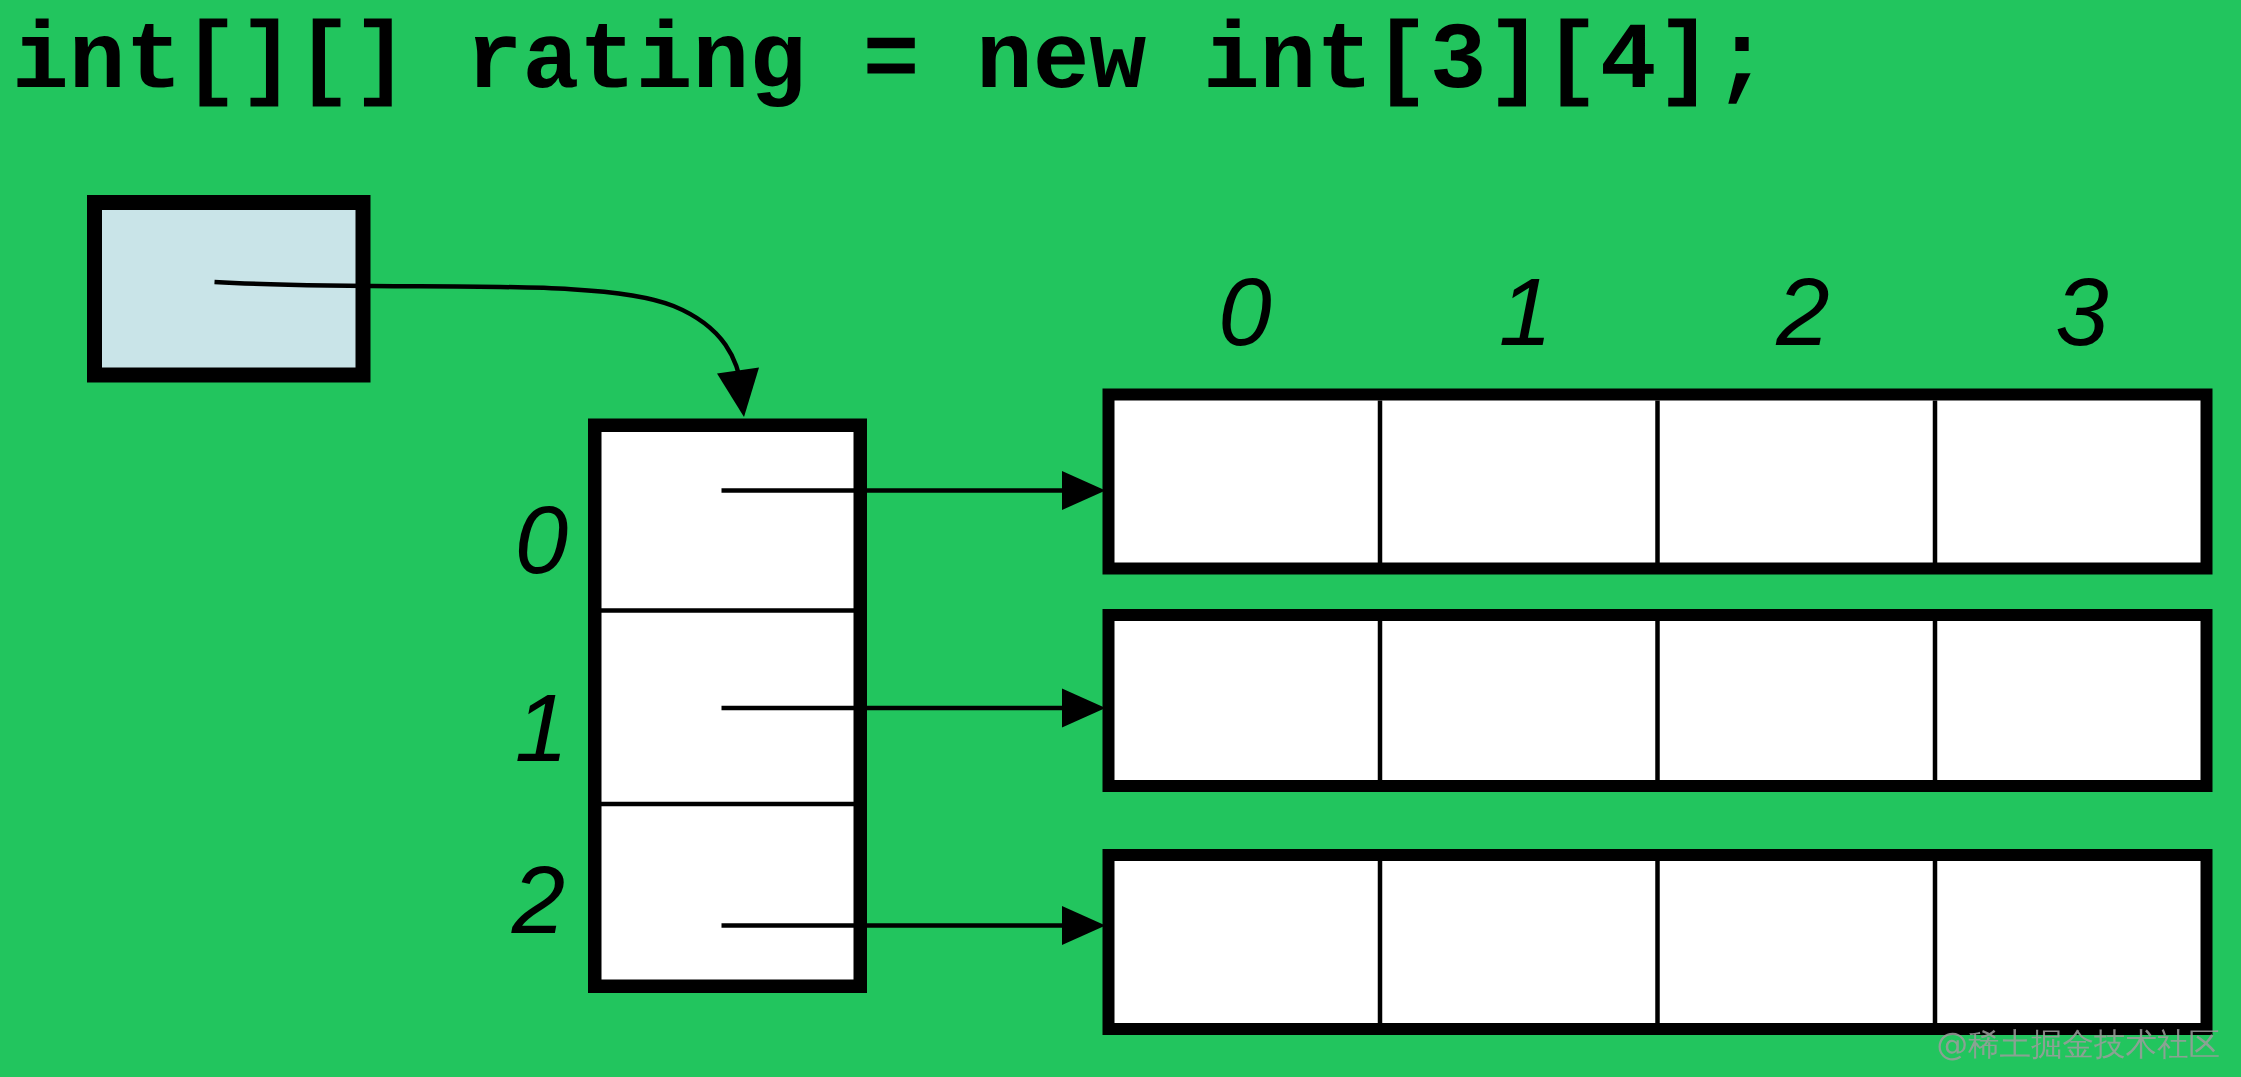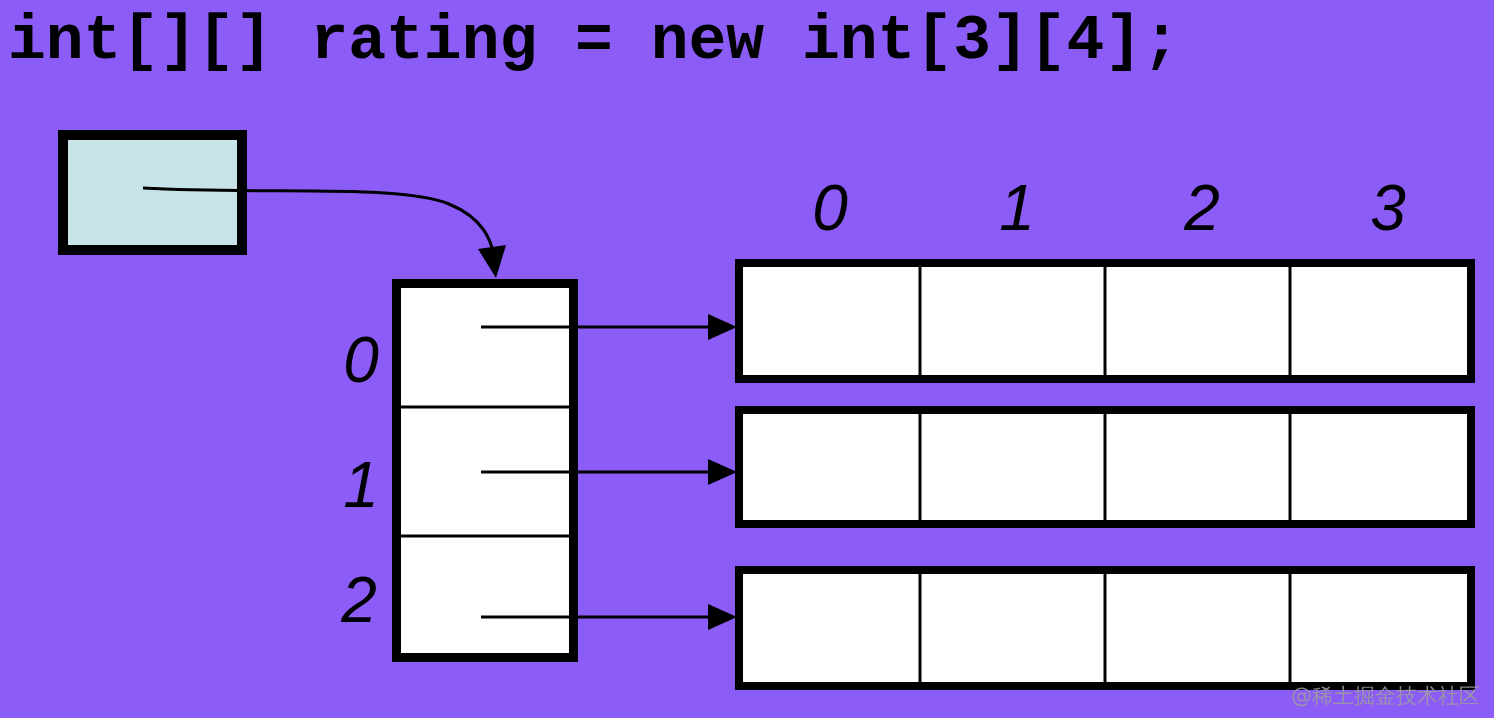--- a/index.html
+++ b/index.html
@@ -1,20 +1,20 @@
 <!DOCTYPE html>
 <html><head>
 <meta charset="utf-8">
 <style>
   html, body { margin: 0; padding: 0; background: #ffffff; }
   .stage {
     position: relative;
     width: 1494px;
     height: 718px;
-    background: #8b5cf6;
+    background: #22c55e;
     overflow: hidden;
     font-family: "Liberation Sans", sans-serif;
   }
   svg { display: block; }
   .code-text {
     font-family: "Liberation Mono", "DejaVu Sans Mono", monospace;
     font-weight: 700;
     font-size: 63px;
     fill: #000000;
   }

